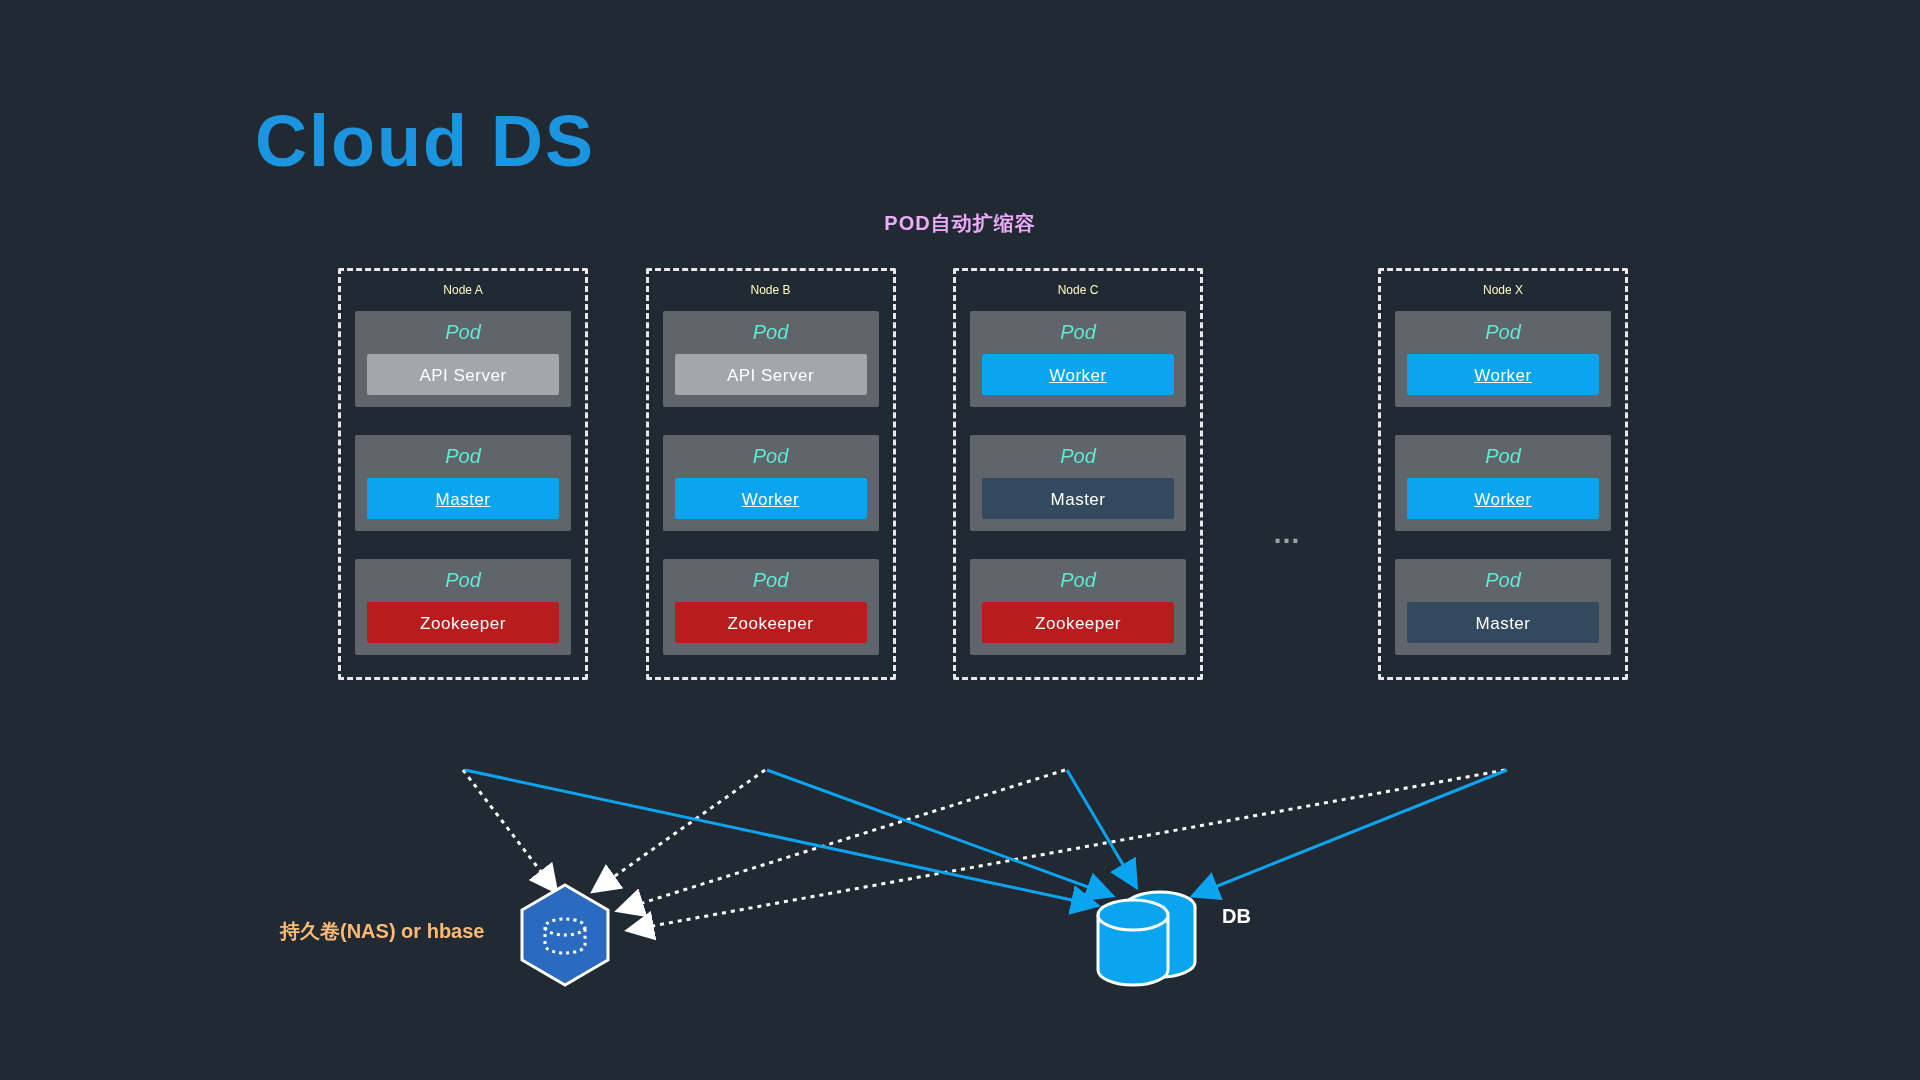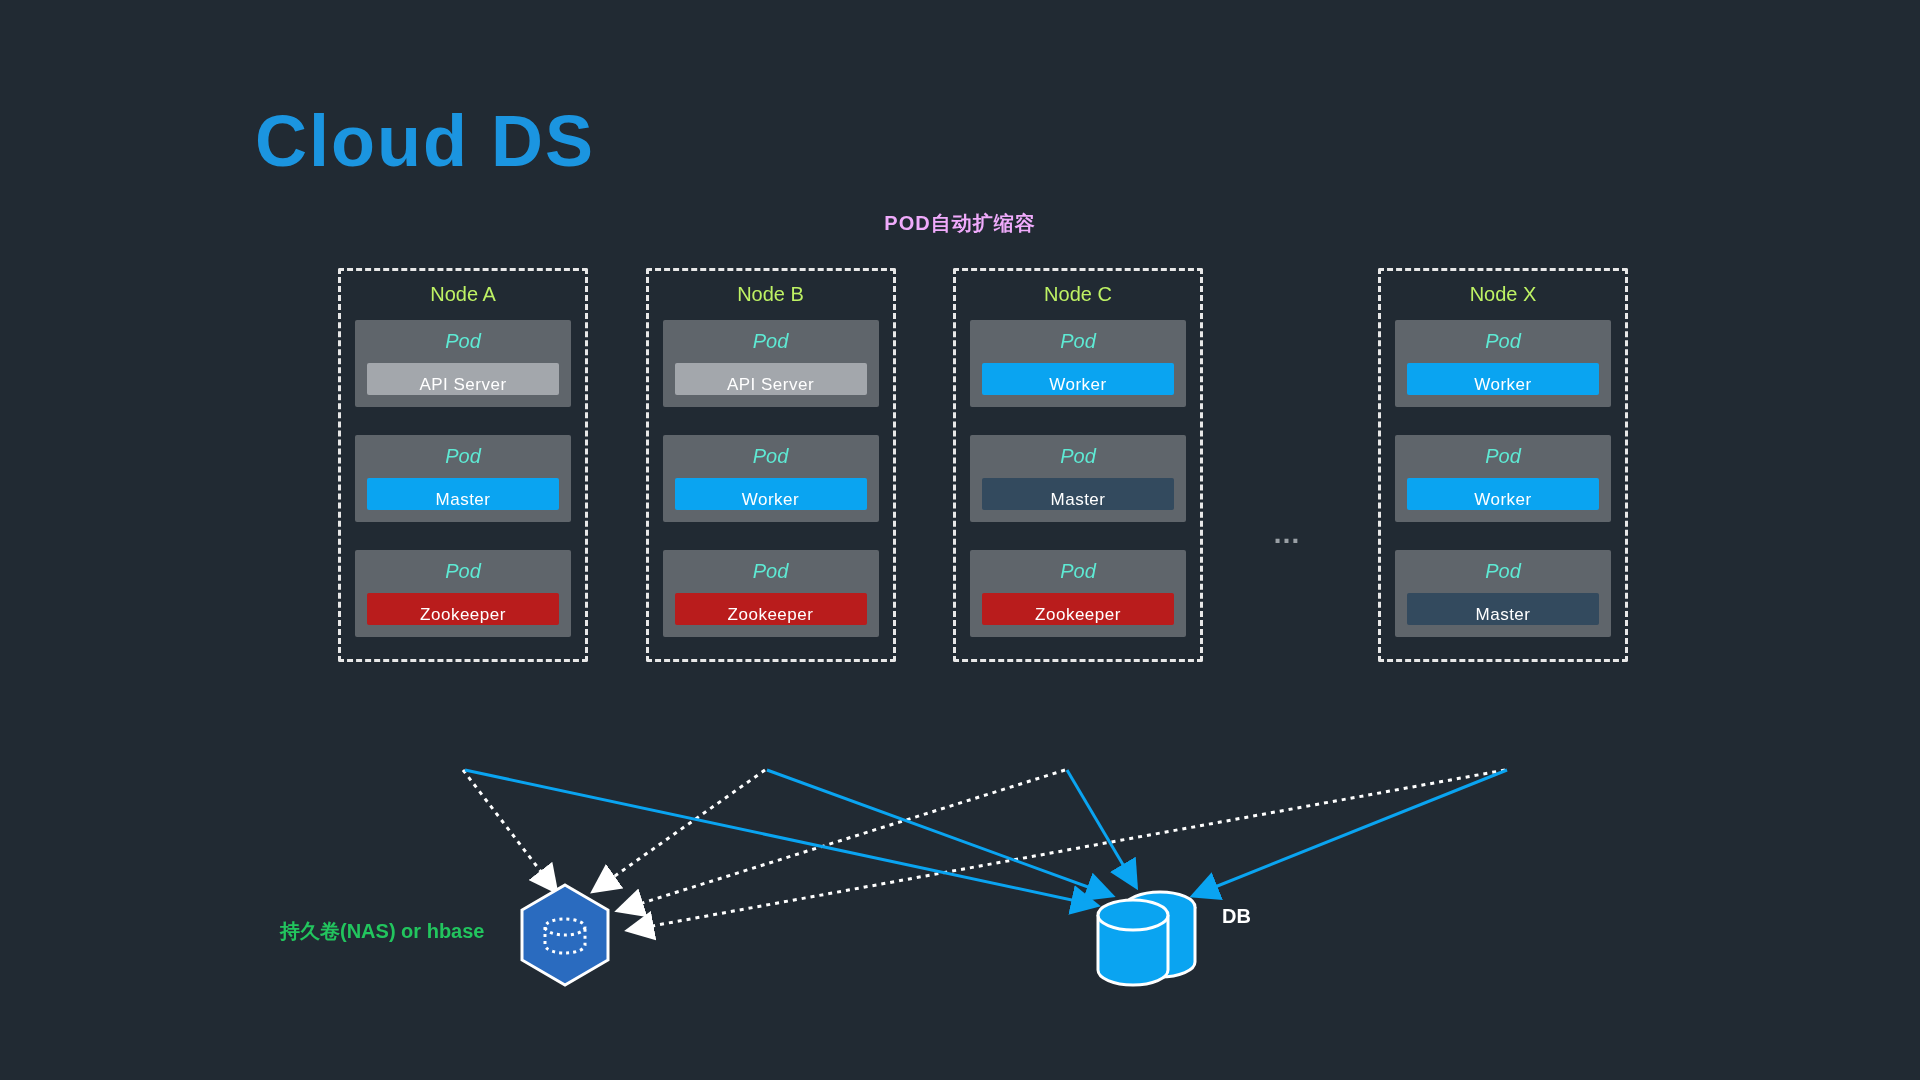--- a/index.html
+++ b/index.html
@@ -41,71 +41,71 @@
     align-items: flex-start;
   }
   .node {
     width: 250px;
     border: 3px dashed #e8e8e8;
     border-radius: 2px;
     padding: 12px 14px 18px 14px;
   }
   .node-title {
     text-align: center;
-    font-size: 20px;
-    color: #bef264;
+    font-size: 12px;
+    color: #fef9c3;
     margin-bottom: 14px;
   }
   .pod {
     background: #5f656b;
     border-radius: 2px;
     padding: 0 0 12px 0;
     margin-bottom: 28px;
   }
   .pod:last-child { margin-bottom: 4px; }
   .pod-title {
     text-align: center;
     font-style: italic;
     font-size: 20px;
     color: #5eead4;
     padding: 10px 0 10px 0;
   }
   .pod-svc {
     margin: 0 12px;
-    height: 32px;
+    height: 41px;
     line-height: 44px;
     text-align: center;
     font-size: 17px;
     color: #ffffff;
     border-radius: 2px;
     letter-spacing: 0.5px;
   }
   .svc-gray   { background: #a3a7ac; }
-  .svc-blue   { background: #0aa4f1; }
+  .svc-blue   { background: #0aa4f1; text-decoration: underline; }
   .svc-olive  { background: #b91c1c; }
   .svc-navy   { background: #334a5e; }
   .ellipsis-wrap {
     width: 60px;
     display: flex;
     justify-content: center;
     padding-top: 250px;
   }
   .ellipsis {
     font-size: 28px;
     color: #9aa0a6;
     letter-spacing: 8px;
     font-weight: bold;
   }
   .nas-label {
     position: absolute;
     left: 280px;
     top: 918px;
     font-size: 20px;
     font-weight: bold;
-    color: #22c55e;
+    color: #fdba74;
   }
   .db-label {
     position: absolute;
     left: 1222px;
     top: 905px;
     font-size: 20px;
     font-weight: bold;
     color: #ffffff;
   }
   svg.overlay {

